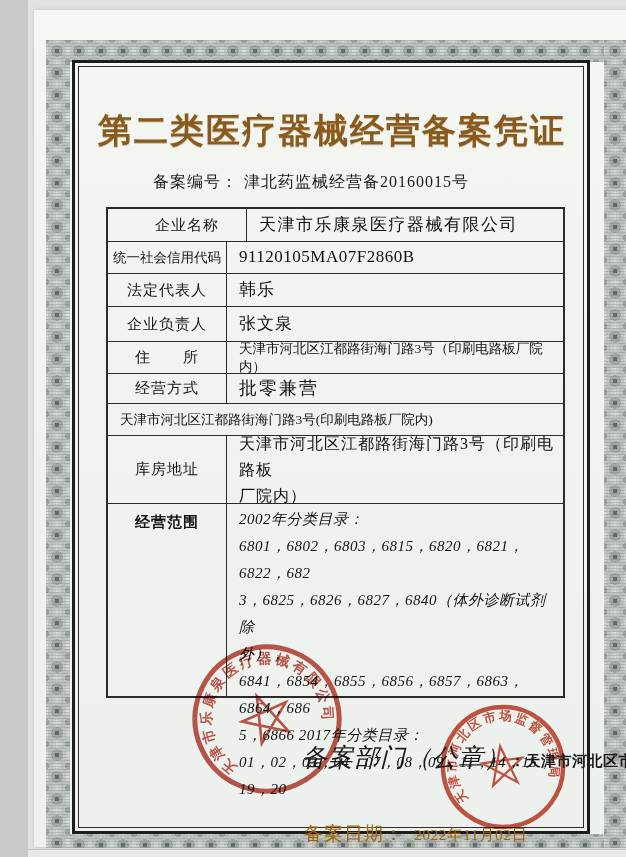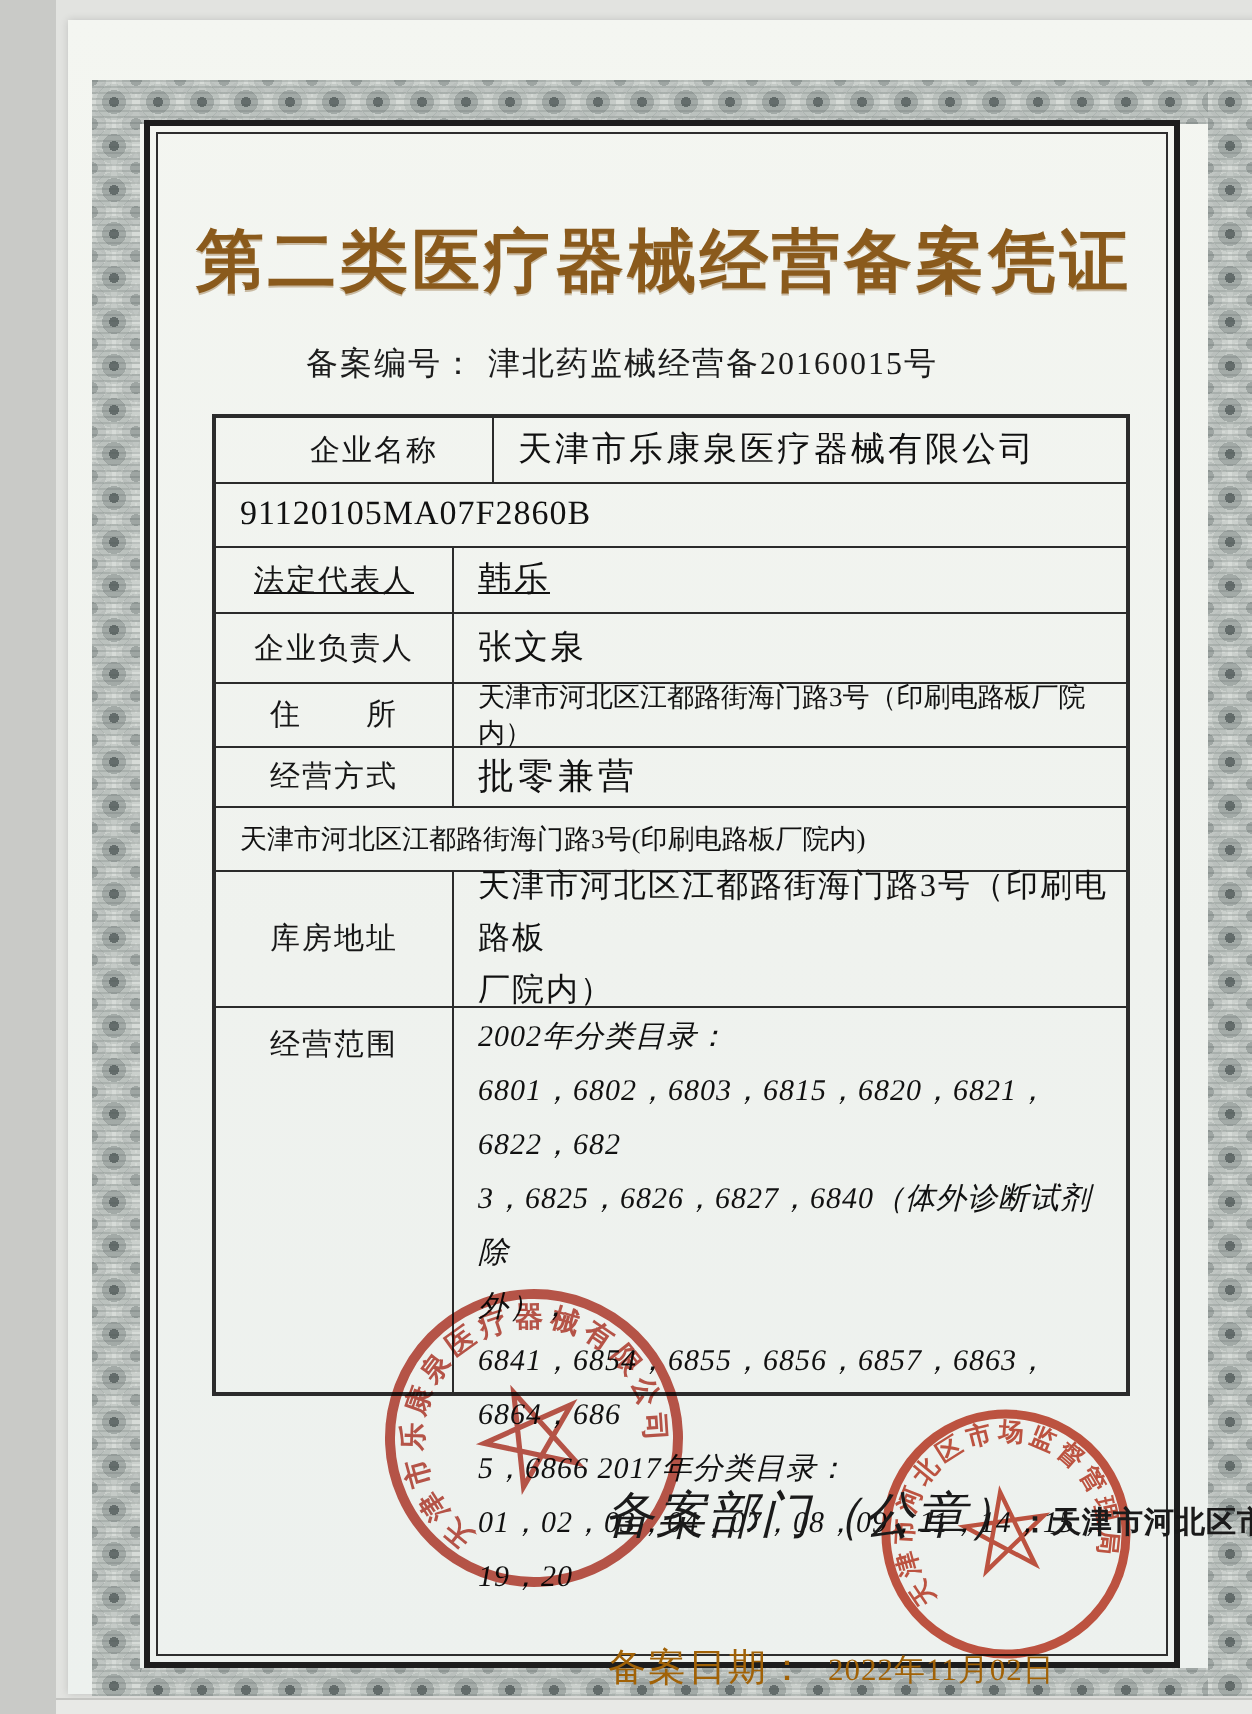--- a/index.html
+++ b/index.html
@@ -32,24 +32,24 @@
          text-shadow:0 1px 0 rgba(122,76,18,.35);}
   .reg-line{position:absolute;left:125px;top:172px;font-size:16px;color:#1c1c1c;letter-spacing:1px;}
   .reg-line .reg-val{margin-left:6px;}
 
   .cert-table{position:absolute;left:78px;top:207px;width:459px;border:2px solid #2b2b2b;color:#111;}
   .trow{display:flex;border-bottom:1px solid #2b2b2b;}
   .trow:last-child{border-bottom:none;}
   .tlabel{width:119px;border-right:1px solid #2b2b2b;display:flex;align-items:center;justify-content:center;
           font-size:15px;letter-spacing:1px;color:#161616;text-align:center;}
   .tvalue{flex:1;display:flex;align-items:center;padding:3px 8px 3px 12px;line-height:1.3;}
-  .r1{height:33px;padding-left:20px;} .r2{height:32px;} .r3{height:33px;text-decoration:underline;} .r4{height:35px;}
+  .r1{height:33px;padding-left:20px;} .r2{height:32px;} .r3{height:33px;} .r4{height:35px;}
   .r5{height:32px;} .r6{height:30px;} .r7{height:32px;} .r8{height:68px;} .r9{height:192px;}
   .r2 .tlabel{font-size:13.5px;letter-spacing:0;}
-  .r9 .tlabel{align-items:flex-start;padding-top:9px;}
+  .r9 .tlabel{align-items:flex-start;padding-top:9px;font-weight:bold;}
   .r9 .tvalue{align-items:flex-start;white-space:pre-line;font-size:15px;line-height:27px;padding-top:2px;letter-spacing:.5px;font-style:italic;}
   .r8 .tvalue{white-space:pre-line;font-size:16px;line-height:26px;letter-spacing:1px;}
   .v1{font-size:17px;letter-spacing:1.5px;}
   .v2{font-size:17px;letter-spacing:.5px;}
   .v3,.v4{font-size:17px;letter-spacing:1px;}
   .v5{font-size:13.5px;}
   .v6{font-size:18px;letter-spacing:2px;}
   .v7{font-size:13.5px;}
 
   .dept-line{position:absolute;left:274px;top:741px;color:#1a1a1a;white-space:nowrap;z-index:6;}
@@ -82,20 +82,21 @@
   <div class="reg-line">
     <span>备案编号：</span><span class="reg-val">津北药监械经营备20160015号</span>
   </div>
 
   <div class="cert-table">
     <div class="trow r1">
       <div class="tlabel">企业名称</div>
       <div class="tvalue v1">天津市乐康泉医疗器械有限公司</div>
     </div>
     <div class="trow r2">
+      <div class="tlabel">统一社会信用代码</div>
       <div class="tvalue v2">91120105MA07F2860B</div>
     </div>
     <div class="trow r3">
       <div class="tlabel">法定代表人</div>
       <div class="tvalue v3">韩乐</div>
     </div>
     <div class="trow r4">
       <div class="tlabel">企业负责人</div>
       <div class="tvalue v4">张文泉</div>
     </div>

